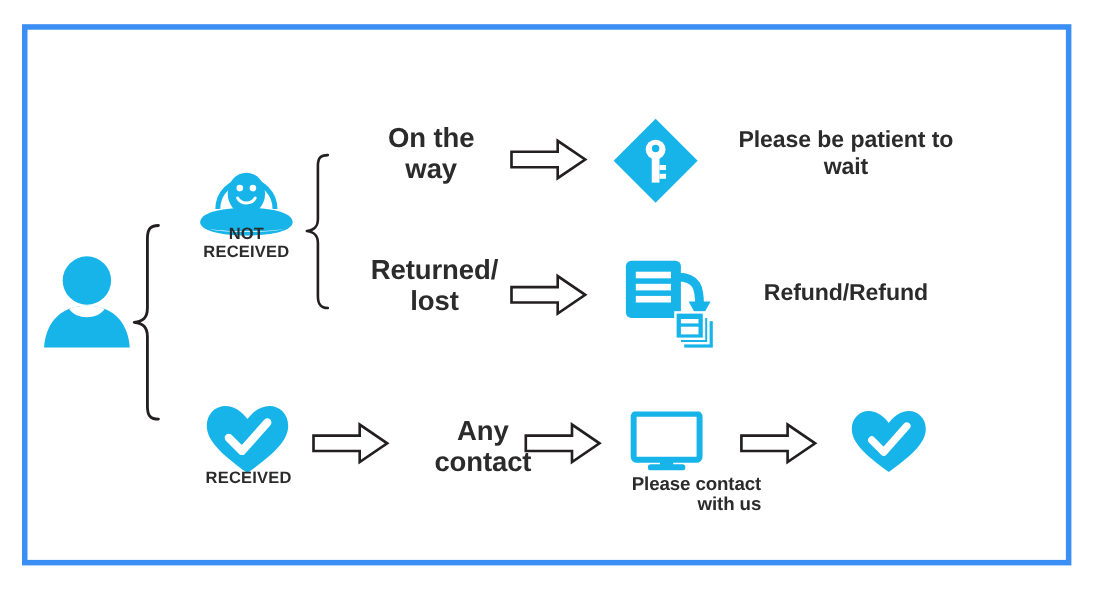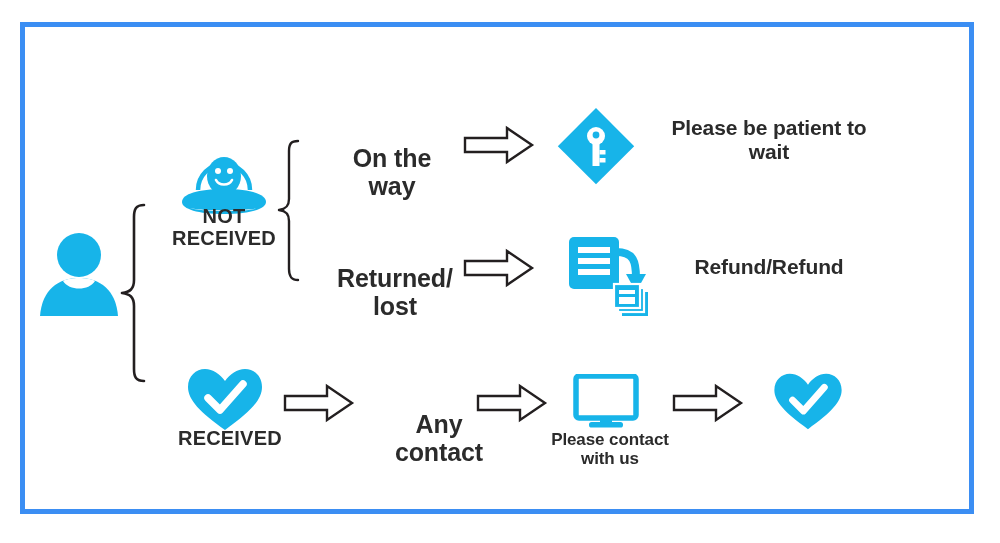--- a/index.html
+++ b/index.html
@@ -34,24 +34,24 @@
 
   .lbl {
     position: absolute;
     color: #2b2b2b;
     font-weight: bold;
     text-align: center;
     line-height: 1.12;
     letter-spacing: -0.1px;
     white-space: pre-line;
   }
-  .lbl-big   { font-size: 25px; margin-top: 32px; }
+  .lbl-big   { font-size: 25px; }
   .lbl-mid   { font-size: 21px; }
-  .lbl-small { font-size: 17px; }
-  .lbl-caps  { font-size: 20px; letter-spacing: 0.2px; }
+  .lbl-small { font-size: 17px; text-align: right; }
+  .lbl-caps  { font-size: 15px; letter-spacing: 0.2px; }
 
   .icon-wrap { position: absolute; }
   .icon-wrap svg { display: block; }
 
   .arrow { position: absolute; }
   .brace { position: absolute; }
 </style>
 </head>
 <body>
 

